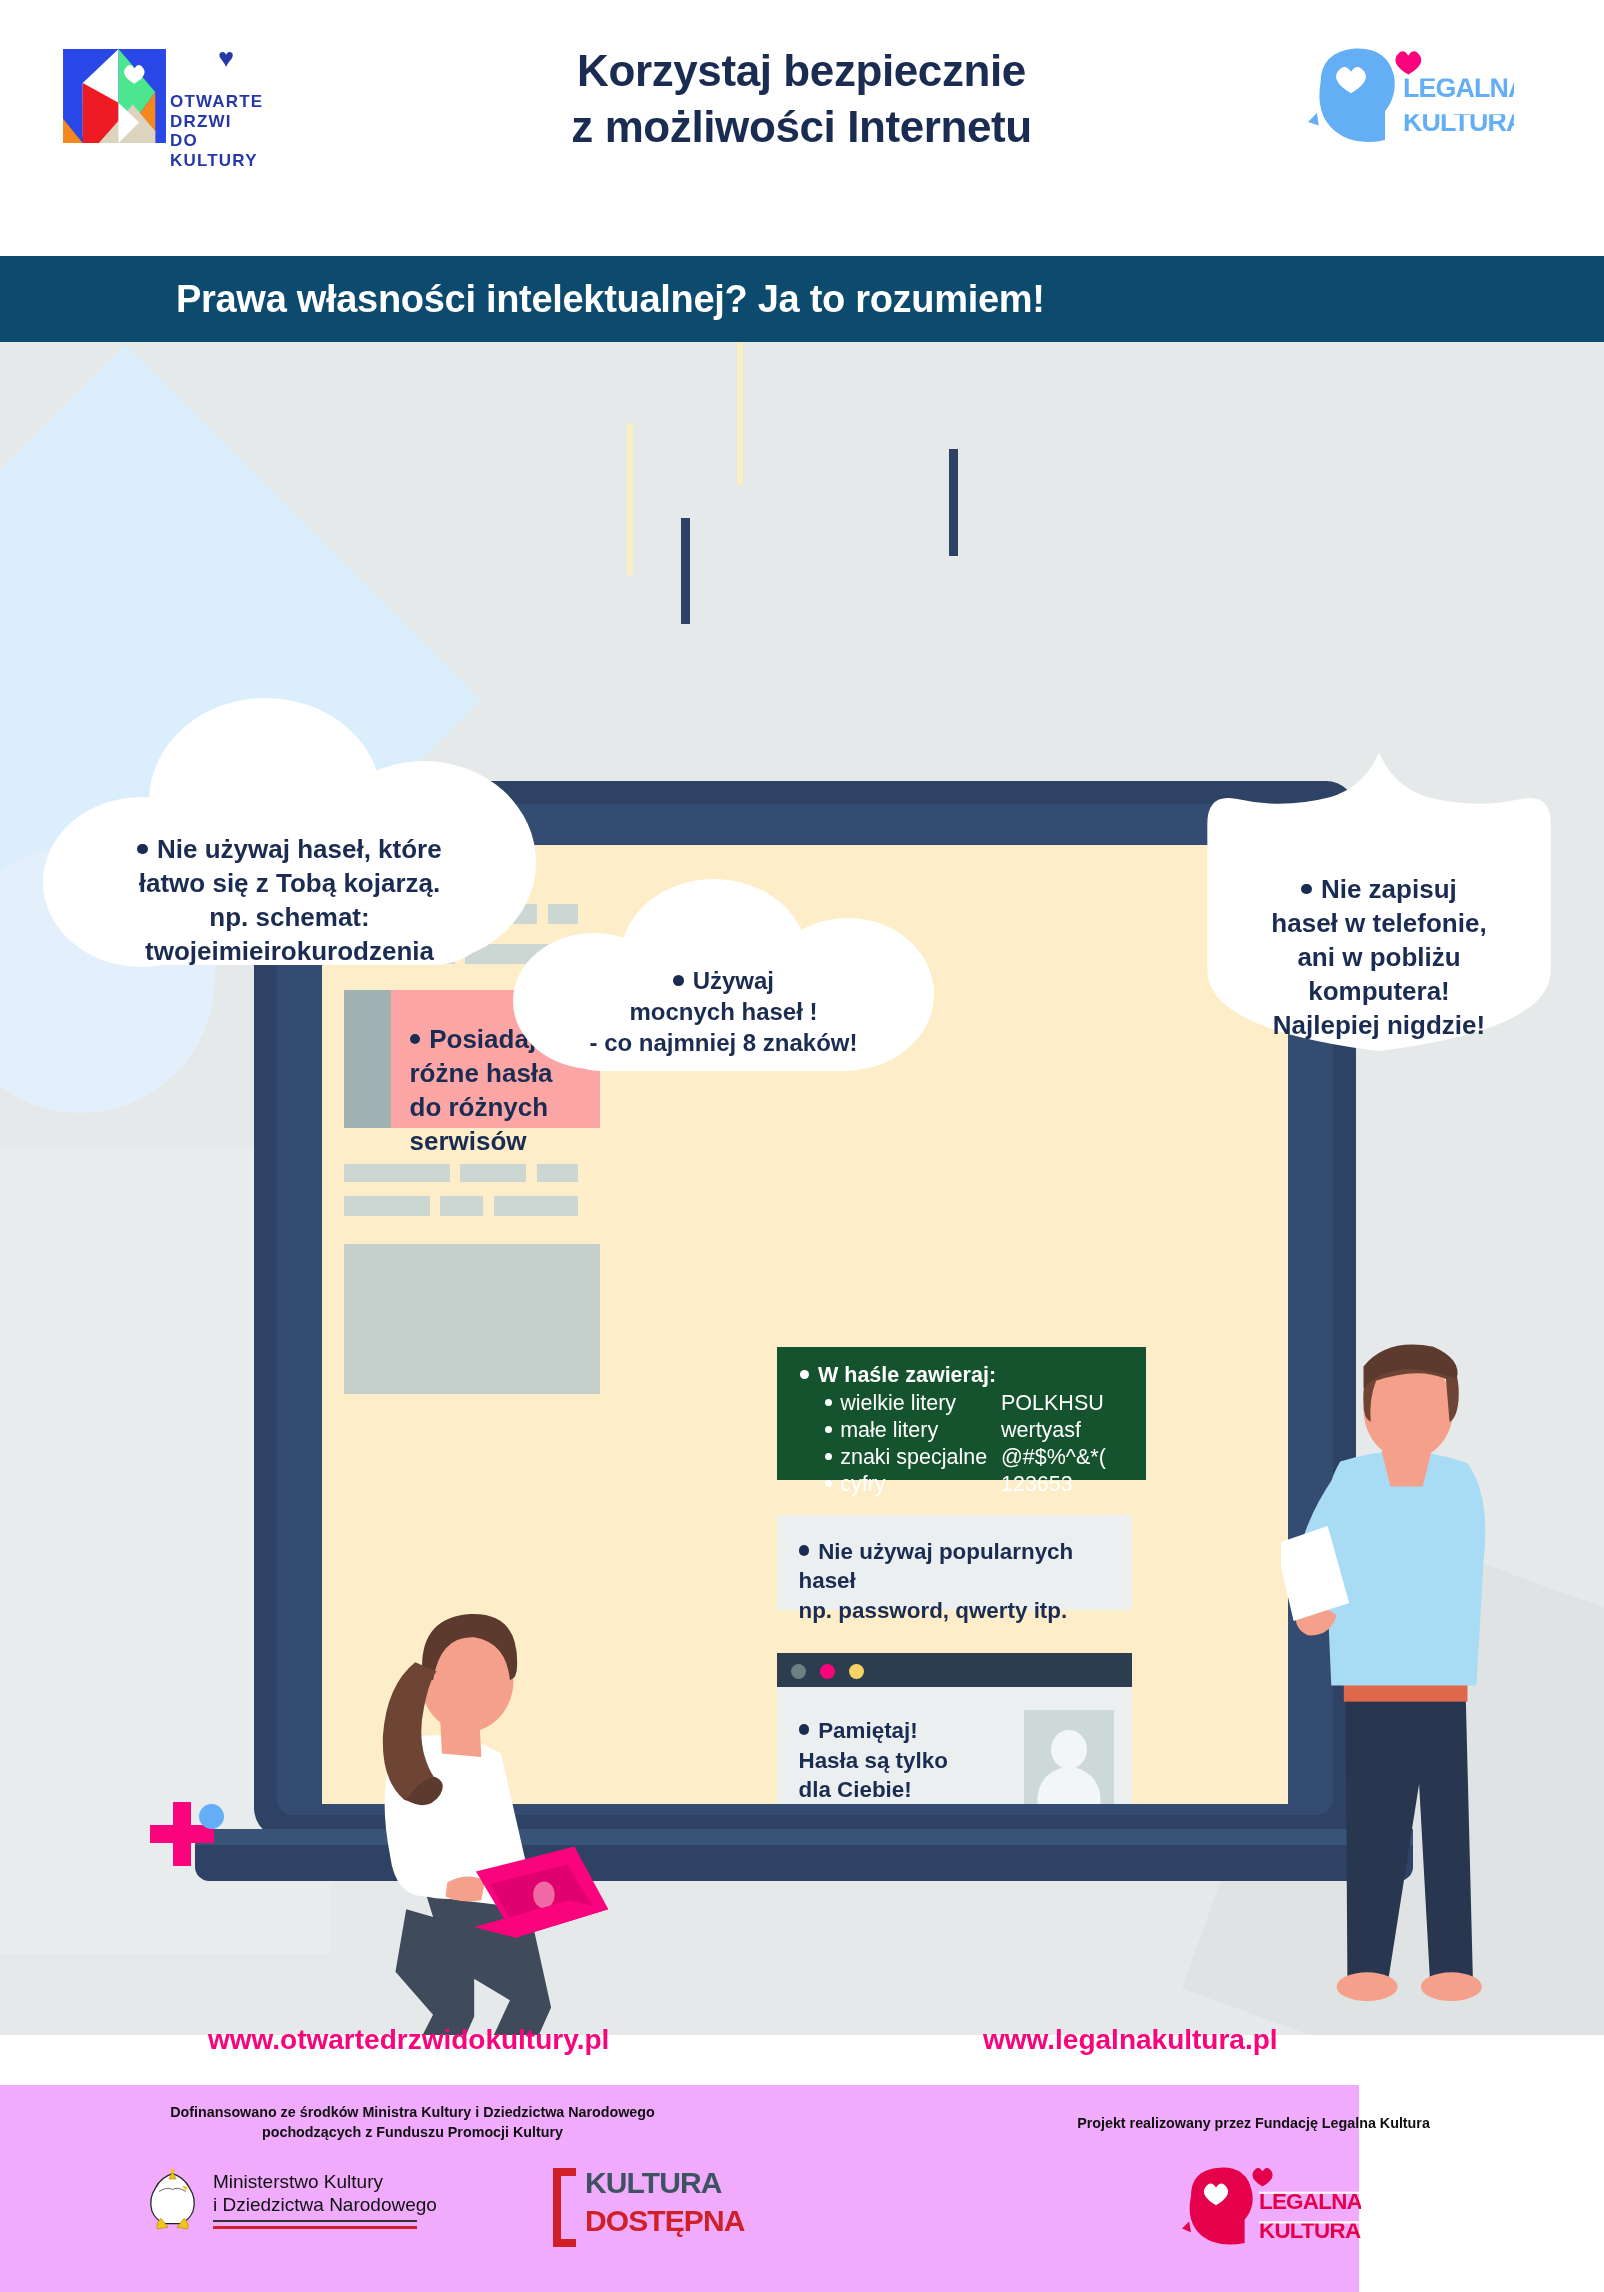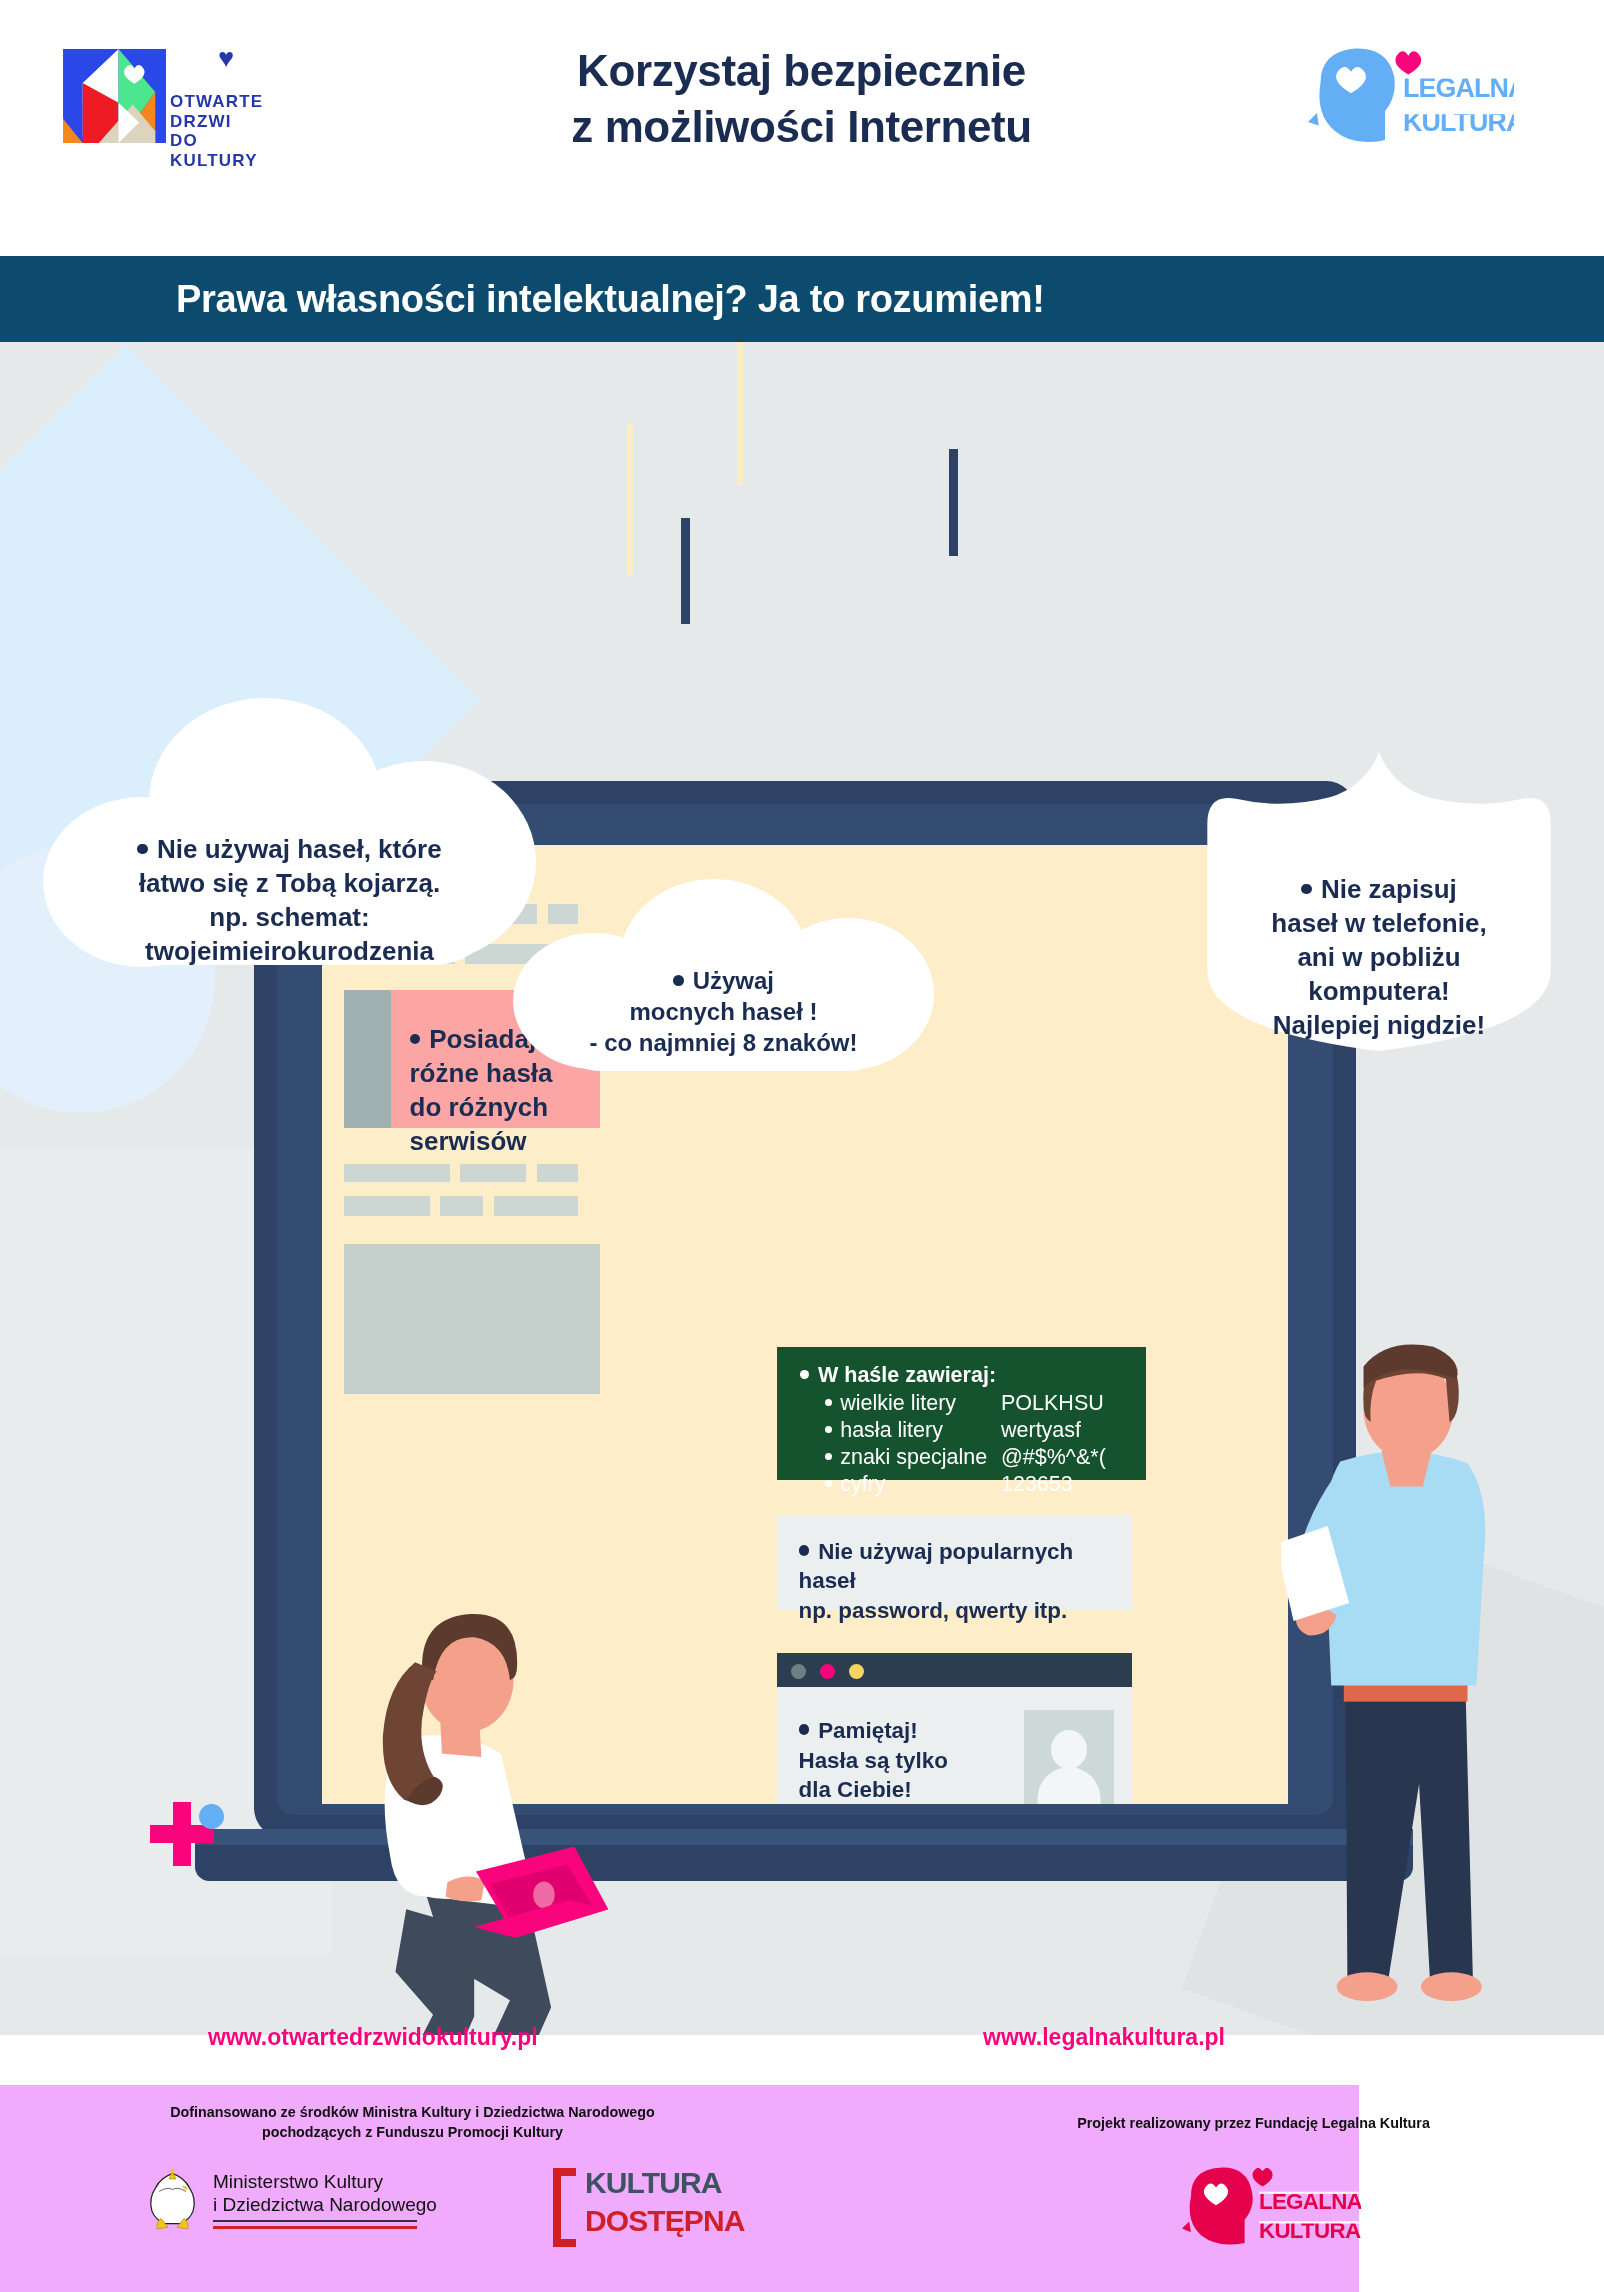--- a/index.html
+++ b/index.html
@@ -233,21 +233,21 @@
   .dot-blue {
     position:absolute; left:199px; top:1462px; width:25px; height:25px;
     border-radius:50%; background:#64aef5;
   }
 
   
   .urls {
     position:absolute; left:0; top:2015px; width:1605px; height:70px;
   }
   .url {
-    position:absolute; color:#f9047c; font-weight:bold; font-size:23px;
+    position:absolute; color:#f9047c; font-weight:bold; font-size:28px;
   }
   .url.u1 { left:208px; top:9px; }
   .url.u2 { left:983px; top:9px; }
 
   
   .footer {
     position:absolute; left:0; top:2085px; width:1359px; height:208px;
     background:#f0abfc;
   }
   .footer-credit {
@@ -390,21 +390,21 @@
             </div>
             <div class="blue-list">
               <div class="blue-list-row">
                 <div class="blue-list-label">
                   <span class="sub-dot"></span><span>wielkie litery</span>
                 </div>
                 <div class="blue-list-val">POLKHSU</div>
               </div>
               <div class="blue-list-row">
                 <div class="blue-list-label">
-                  <span class="sub-dot"></span><span>hasła litery</span>
+                  <span class="sub-dot"></span><span>małe litery</span>
                 </div>
                 <div class="blue-list-val">wertyasf</div>
               </div>
               <div class="blue-list-row">
                 <div class="blue-list-label">
                   <span class="sub-dot"></span><span>znaki specjalne</span>
                 </div>
                 <div class="blue-list-val">@#$%^&amp;*(</div>
               </div>
               <div class="blue-list-row">

